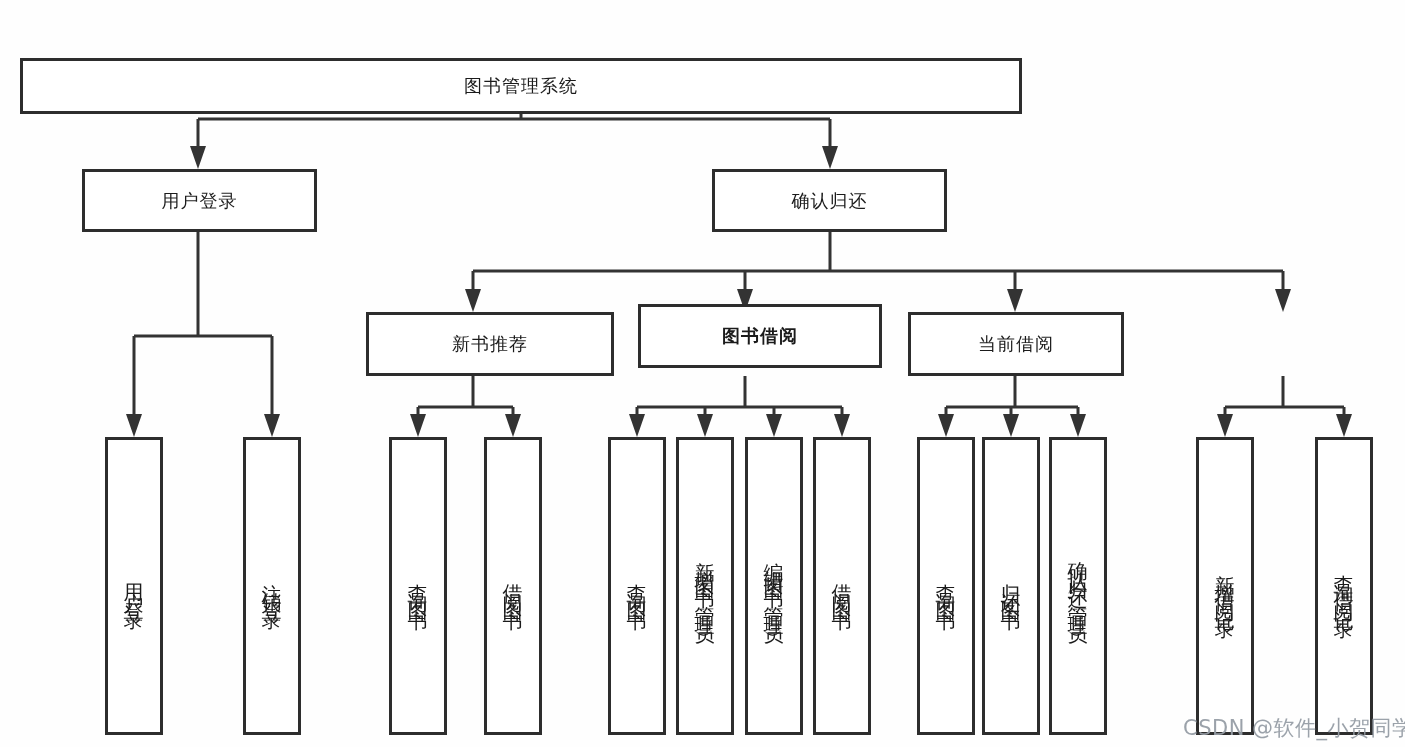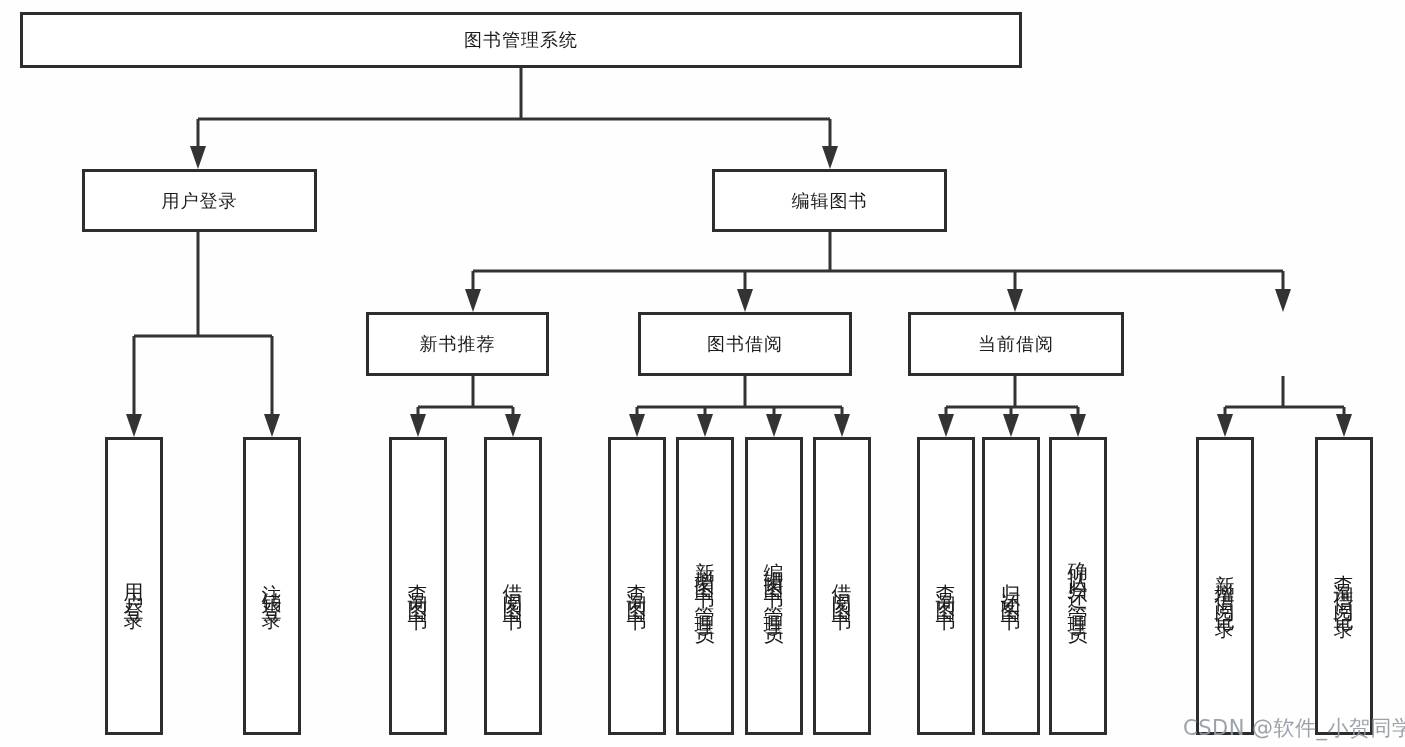--- a/index.html
+++ b/index.html
@@ -7,21 +7,21 @@
     position:relative;width:1405px;height:747px;background:#fefefe;overflow:hidden;
     font-family:"DejaVu Sans","Liberation Sans",sans-serif;
   }
   .wires{position:absolute;left:0;top:0;pointer-events:none;}
   .node{
     position:absolute;box-sizing:border-box;background:#ffffff;
     border:3px solid #2d2d2d;display:flex;align-items:center;justify-content:center;
     color:#1b1b1b;
   }
   .h-node{font-size:18px;letter-spacing:1px;}
-  .root{font-size:18px;}
+  .root{font-size:18px;margin-top:46px;}
   .v-node{width:58px;top:437px;height:298px;}
   .v-node span{
     writing-mode:vertical-rl;text-orientation:mixed;
     font-size:20px;letter-spacing:9px;line-height:1.1;white-space:nowrap;
   }
   .watermark{
     position:absolute;left:1183px;top:714px;z-index:5;
     font-size:21px;color:rgba(150,157,165,0.95);letter-spacing:0.5px;white-space:nowrap;
   }
 </style>
@@ -80,27 +80,27 @@
   </svg>
 
   <div class="node h-node root" style="left:20px;top:12px;width:1002px;height:56px;">
     <span>图书管理系统</span>
   </div>
 
   <div class="node h-node" style="left:82px;top:169px;width:235px;height:63px;">
     <span>用户登录</span>
   </div>
   <div class="node h-node" style="left:712px;top:169px;width:235px;height:63px;">
-    <span>编辑图书</span>
+    <span>确认归还</span>
   </div>
 
-  <div class="node h-node" style="left:366px;top:312px;width:183px;height:64px;">
+  <div class="node h-node" style="left:366px;top:312px;width:248px;height:64px;">
     <span>新书推荐</span>
   </div>
-  <div class="node h-node" style="left:638px;top:312px;width:214px;height:64px;">
+  <div class="node h-node" style="left:638px;top:304px;width:244px;height:64px;font-weight:bold;">
     <span>图书借阅</span>
   </div>
   <div class="node h-node" style="left:908px;top:312px;width:216px;height:64px;">
     <span>当前借阅</span>
   </div>
 
   <div class="node v-node" style="left:105px;">
     <span>用户登录</span>
   </div>
   <div class="node v-node" style="left:243px;">

